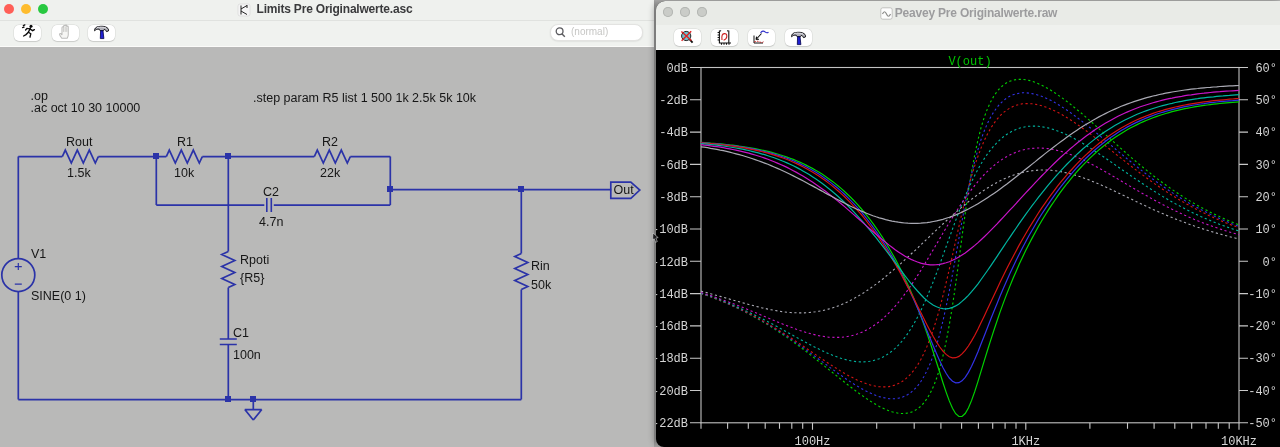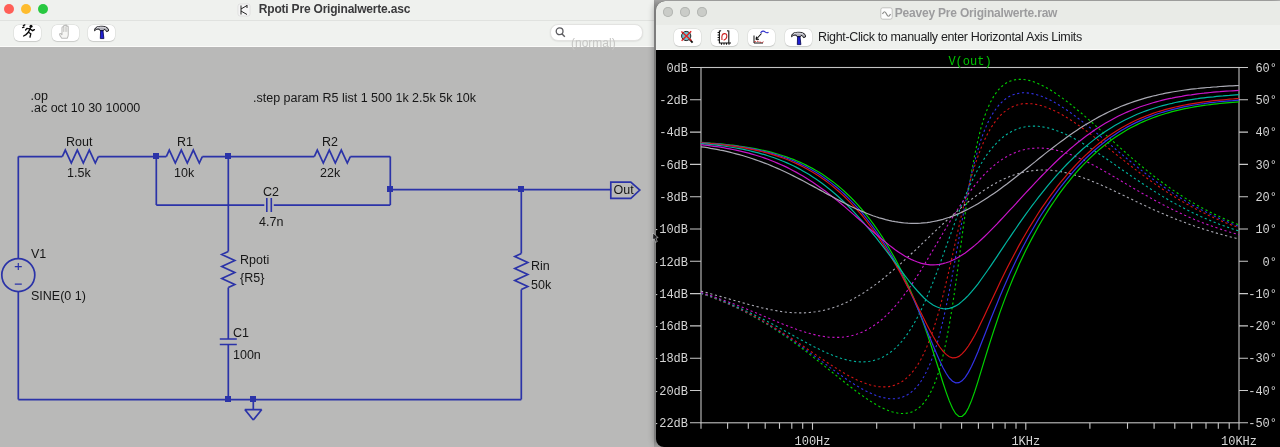--- a/index.html
+++ b/index.html
@@ -18,21 +18,21 @@
 .ltxt{position:absolute;font-size:12.5px;font-weight:500;color:#1d1d1f;letter-spacing:-.35px}
 svg{position:absolute;left:0;top:0}
 </style></head>
 <body>
 <div id="stage">
 <div id="lwin" class="win">
   <div id="ltitle" class="tbar">
     <span class="light" style="left:4px;top:4.2px;background:#ff5f57"></span>
     <span class="light" style="left:20.5px;top:4.2px;background:#febc2e"></span>
     <span class="light" style="left:37.8px;top:4.2px;background:#28c840"></span>
-    <div class="ttl" style="top:2px;color:#3a3a3c;text-indent:15px">Rpoti Pre Originalwerte.asc</div>
+    <div class="ttl" style="top:2px;color:#3a3a3c;text-indent:15px">Limits Pre Originalwerte.asc</div>
     <svg width="14" height="14" style="left:237px;top:3px" viewBox="0 0 14 14">
       <rect x="1" y="1" width="12" height="12" rx="2" fill="#f5f5f5" stroke="#cccccc" stroke-width="0.5"></rect>
       <path d="M4 2.5 V11.5 M4 6 L10 2.5 M4 8 L10 11.5 M10 2 V5" stroke="#222" stroke-width="1" fill="none"></path>
     </svg>
   </div>
   <div id="ltool" class="tbar">
     <span class="btn" style="left:14px;top:3.5px;width:27px;height:16px"></span>
     <span class="btn" style="left:51.5px;top:3.5px;width:27px;height:16px"></span>
     <span class="btn" style="left:88px;top:3.5px;width:27px;height:16px"></span>
 
@@ -57,21 +57,21 @@
       <path d="M1.6 6.8 C1.2 4.6 3 3 5.4 2.6 C8.6 2 12 2.2 14 3.6 C15.4 4.6 15.8 5.8 15.4 7 L13.4 7.6 C13.2 6.4 12.4 5.6 11.2 5.4 L10.6 6.6 L7 6.6 L6.2 5.2 C4.4 4.8 2.8 5.6 1.6 6.8 Z" fill="#b2b2ba" stroke="#131317" stroke-width="1"></path>
       <path d="M4 3.6 C6.8 2.8 11 2.9 13.2 4" stroke="#e2e2e8" stroke-width="0.9" fill="none"></path>
       <path d="M7.6 6.8 L10 6.8 L10.9 14.6 L7.3 14.6 Z" fill="#1f1fd2" stroke="#000048" stroke-width="0.8"></path>
     </svg>
 
     <span style="position:absolute;left:550px;top:3px;width:93px;height:17px;background:#fff;border:1px solid #e3e3e1;border-radius:8px;box-shadow:0 .5px 1.5px rgba(0,0,0,.1)"></span>
     <svg width="13" height="13" style="left:553.5px;top:5px" viewBox="0 0 13 13">
       <circle cx="5.6" cy="5.3" r="3.4" fill="none" stroke="#5b5b5f" stroke-width="1.3"></circle>
       <path d="M8.1 7.9 L10.8 10.7" stroke="#5b5b5f" stroke-width="1.4"></path>
     </svg>
-    <span style="position:absolute;left:571px;top:15px;font-size:12px;color:#c6c6c4">(normal)</span>
+    <span style="position:absolute;left:571px;top:5px;font-size:10px;color:#c6c6c4">(normal)</span>
   </div>
   <svg id="schem" width="654" height="402" style="top:45px" viewBox="0 45 654 402">
 <g stroke="#2b33a8" stroke-width="1.7" fill="none" transform="translate(0.3,0.55)">
 <path d="M18 156 H62 M98 156 H166 M202 156 H314 M350 156 H390 M390 156 V204.5 M390 189 H611 M156 204.5 H264 M273.5 204.5 H390 M156 156 V204.5 M228 156 V251 M228 287 V338.5 M228 344 V399 M18 156 V258 M18 291 V399 M18 399 H521 M521 189 V253 M521 289 V399 M253 399 V409 M244.5 409 H261.5 M244.5 409 L253 419.5 M261.5 409 L253 419.5"></path>
 <path d="M62.0 156.0 L65.0 149.5 L71.0 162.5 L77.0 149.5 L83.0 162.5 L89.0 149.5 L95.0 162.5 L98.0 156.0"></path>
 <path d="M166.0 156.0 L169.0 149.5 L175.0 162.5 L181.0 149.5 L187.0 162.5 L193.0 149.5 L199.0 162.5 L202.0 156.0"></path>
 <path d="M314.0 156.0 L317.0 149.5 L323.0 162.5 L329.0 149.5 L335.0 162.5 L341.0 149.5 L347.0 162.5 L350.0 156.0"></path>
 <path d="M228.0 251.0 L221.5 254.0 L234.5 260.0 L221.5 266.0 L234.5 272.0 L221.5 278.0 L234.5 284.0 L228.0 287.0"></path>
 <path d="M521.0 253.0 L514.5 256.0 L527.5 262.0 L514.5 268.0 L527.5 274.0 L514.5 280.0 L527.5 286.0 L521.0 289.0"></path>
 <path d="M266.5 197.5 V211.5 M271 197.5 V211.5" stroke-width="1.6"></path>
@@ -151,21 +151,20 @@
       <path d="M10.5 4.5 L5 10.5 M5 10.5 L5.6 7.6 M5 10.5 L8 10.2" stroke="#111" stroke-width="1.1" fill="none"></path>
       <path d="M9.5 3.8 Q12 1 14 2.8 Q15.8 4.5 17.5 3.2" stroke="#33c" stroke-width="1.1" fill="none"></path>
       <path d="M3.2 13 Q6 11.5 9 13 Q11 14 12.5 12.8" stroke="#c22" stroke-width="1" stroke-dasharray="1.6 1.2" fill="none"></path>
     </svg>
 
     <svg width="17" height="16" style="left:133.5px;top:4.5px" viewBox="0 0 17 16">
       <path d="M1.6 6.8 C1.2 4.6 3 3 5.4 2.6 C8.6 2 12 2.2 14 3.6 C15.4 4.6 15.8 5.8 15.4 7 L13.4 7.6 C13.2 6.4 12.4 5.6 11.2 5.4 L10.6 6.6 L7 6.6 L6.2 5.2 C4.4 4.8 2.8 5.6 1.6 6.8 Z" fill="#b2b2ba" stroke="#131317" stroke-width="1"></path>
       <path d="M4 3.6 C6.8 2.8 11 2.9 13.2 4" stroke="#e2e2e8" stroke-width="0.9" fill="none"></path>
       <path d="M7.6 6.8 L10 6.8 L10.9 14.6 L7.3 14.6 Z" fill="#1f1fd2" stroke="#000048" stroke-width="0.8"></path>
     </svg>
-    <span class="ltxt" style="left:162px;top:5px">Right-Click to manually enter Horizontal Axis Limits</span>
   </div>
   <svg id="plot" width="624" height="398" style="top:48px" viewBox="656 48 624 398" font-family="Liberation Mono, monospace" font-size="12px">
 <rect x="701.0" y="66.5" width="538.0" height="355.3" fill="none" stroke="#c2c2c2" stroke-width="1.1"></rect>
 <path d="M690.0 66.5 H701.0 M1239.0 66.5 H1248.0 M690.0 98.8 H701.0 M1239.0 98.8 H1248.0 M690.0 131.1 H701.0 M1239.0 131.1 H1248.0 M690.0 163.4 H701.0 M1239.0 163.4 H1248.0 M690.0 195.7 H701.0 M1239.0 195.7 H1248.0 M690.0 228.0 H701.0 M1239.0 228.0 H1248.0 M690.0 260.3 H701.0 M1239.0 260.3 H1248.0 M690.0 292.6 H701.0 M1239.0 292.6 H1248.0 M690.0 324.9 H701.0 M1239.0 324.9 H1248.0 M690.0 357.2 H701.0 M1239.0 357.2 H1248.0 M690.0 389.5 H701.0 M1239.0 389.5 H1248.0 M690.0 421.8 H701.0 M1239.0 421.8 H1248.0 M701.0 421.8 V427.8 M727.6 421.8 V427.8 M748.3 421.8 V427.8 M765.2 421.8 V427.8 M779.5 421.8 V427.8 M791.8 421.8 V427.8 M802.7 421.8 V427.8 M812.5 421.8 V428.8 M876.7 421.8 V427.8 M914.2 421.8 V427.8 M940.9 421.8 V427.8 M961.6 421.8 V427.8 M978.4 421.8 V427.8 M992.7 421.8 V427.8 M1005.1 421.8 V427.8 M1016.0 421.8 V427.8 M1025.8 421.8 V428.8 M1089.9 421.8 V427.8 M1127.5 421.8 V427.8 M1154.1 421.8 V427.8 M1174.8 421.8 V427.8 M1191.7 421.8 V427.8 M1206.0 421.8 V427.8 M1218.3 421.8 V427.8 M1229.2 421.8 V427.8 M1239.0 421.8 V428.8" stroke="#c8c8c8" stroke-width="1.1" fill="none"></path>
 <g fill="#d4d4d4">
 <text x="688.0" y="70.7" text-anchor="end">0dB</text>
 <text x="1277" y="70.7" text-anchor="end">60°</text>
 <text x="688.0" y="103.0" text-anchor="end">-2dB</text>
 <text x="1277" y="103.0" text-anchor="end">50°</text>
 <text x="688.0" y="135.3" text-anchor="end">-4dB</text>

